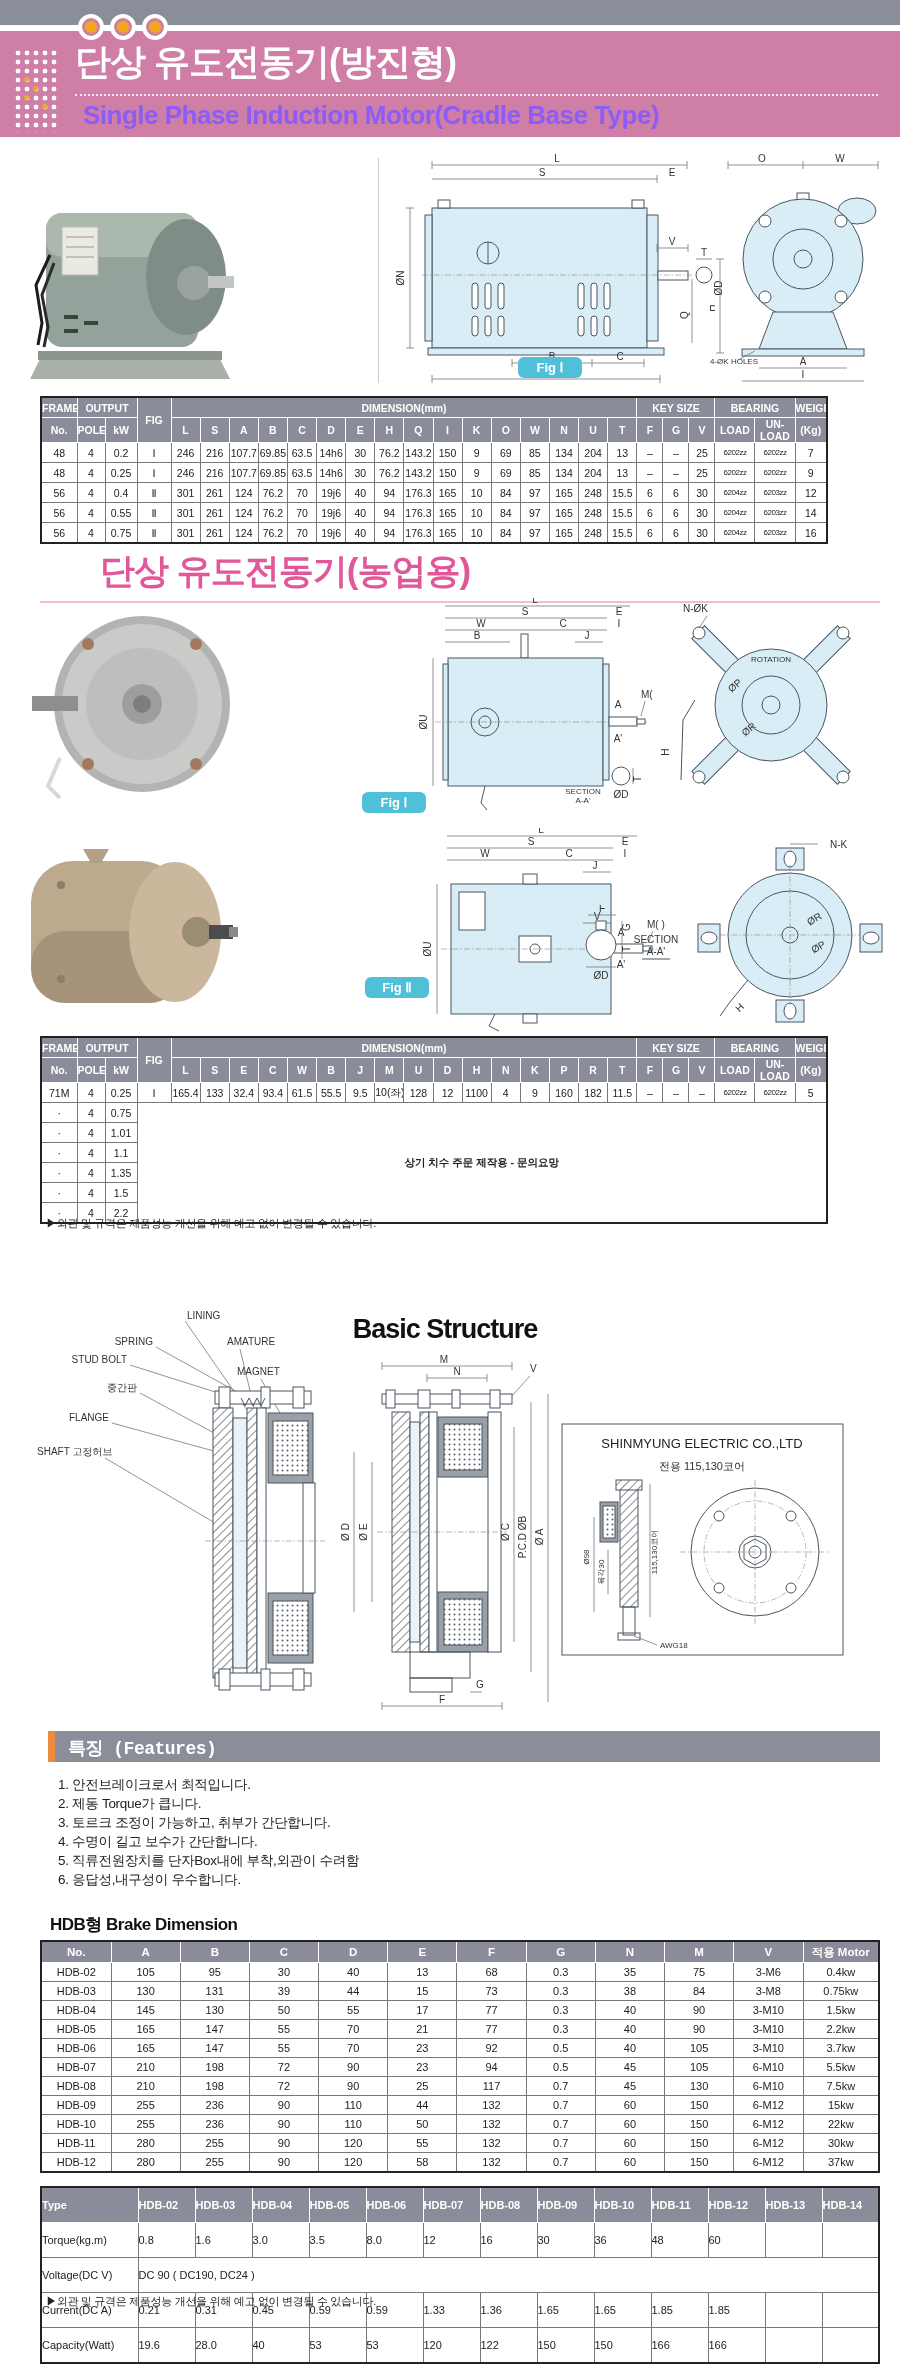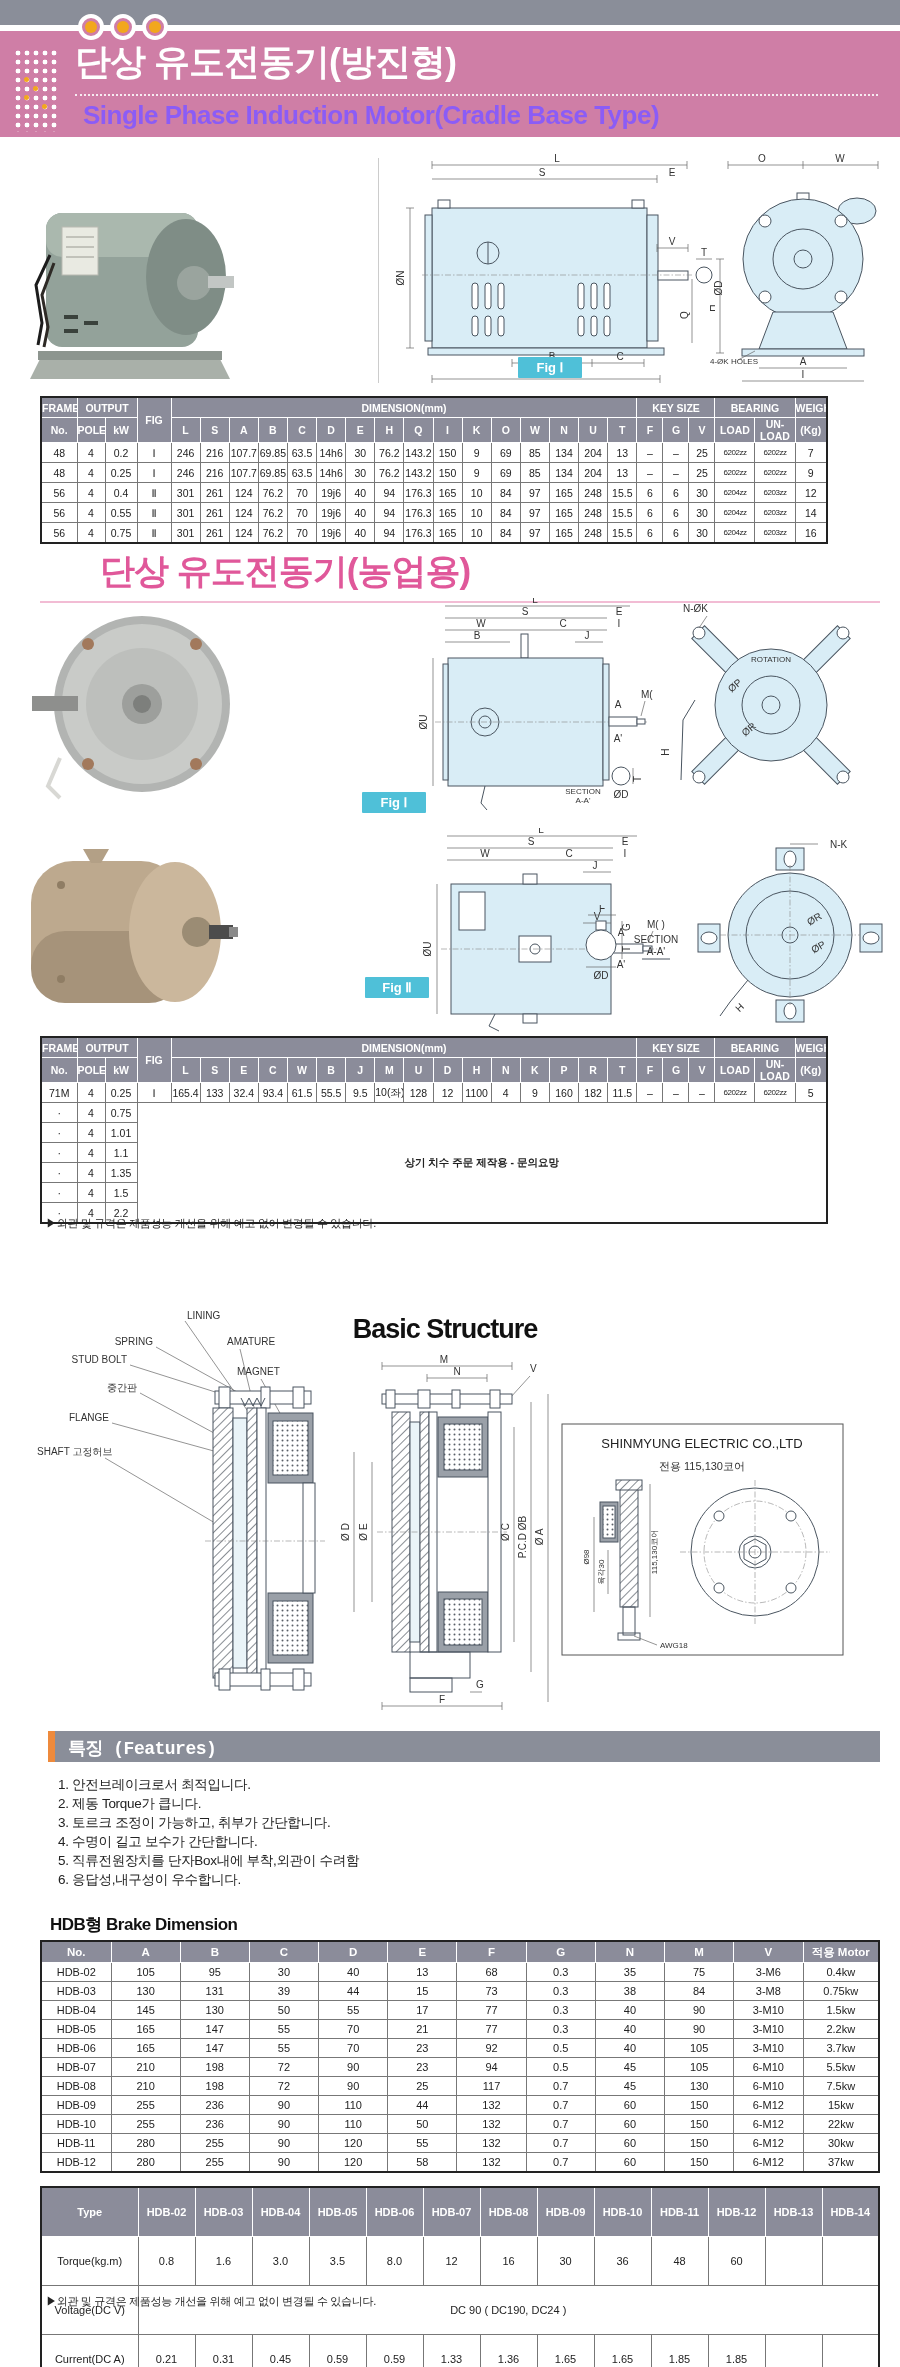--- a/index.html
+++ b/index.html
@@ -29,36 +29,36 @@
   table{border-collapse:collapse;table-layout:fixed;}
   .dim-table{width:788px;border:2px solid #222;}
   .dim-table th{background:#8b8c9a;color:#fff;border:1px solid #fff;font-size:10.5px;font-weight:bold;height:19px;padding:0;text-align:center;overflow:hidden;}
   .dim-table td{border:1px solid #777;font-size:10.5px;color:#222;text-align:center;height:17px;padding:1px 0;overflow:hidden;white-space:nowrap;}
   .dim-table td:nth-child(24),.dim-table td:nth-child(25){font-size:8px;letter-spacing:-0.5px;}
   .note-cell{border:none !important;font-size:13.5px;font-weight:bold;color:#222;text-align:center;vertical-align:middle;background:#fff;}
   .hdb-table{width:840px;border:2px solid #222;}
   .hdb-table th{background:#8b8c9a;color:#fff;border:1px solid #fff;font-size:11.5px;font-weight:bold;height:20px;text-align:center;padding:0;}
   .hdb-table td{border:1px solid #777;font-size:11px;color:#222;text-align:center;height:16px;padding:1px 0;}
   .type-table{width:840px;border:2px solid #222;}
-  .type-table td{border:1px solid #777;font-size:11px;color:#222;text-align:center;height:16px;padding:16px 0;overflow:hidden;white-space:nowrap;}
+  .type-table td{border:1px solid #777;font-size:11px;color:#222;height:16px;padding:9px 0;overflow:hidden;white-space:nowrap;}
   .tt-head td{background:#8b8c9a;color:#fff;border:1px solid #fff;font-weight:bold;font-size:11px;}
 
   .footnote{position:absolute;font-size:11px;color:#222;letter-spacing:-0.3px;}
 
   
   .sec-bar{position:absolute;left:48px;width:832px;height:31px;background:#8a8e99;}
   .sec-bar .accent{position:absolute;left:0;top:0;width:7px;height:31px;background:#ee8a3c;}
   .sec-bar .bar-title{position:absolute;left:20px;top:5px;font-size:18px;font-weight:bold;color:#fff;letter-spacing:-0.5px;}
 
   .basic-title{position:absolute;left:300px;top:1314px;width:290px;text-align:center;font-size:27px;font-weight:bold;color:#111;letter-spacing:-1px;}
 
   .feature-item{position:absolute;left:58px;font-size:13.5px;color:#222;letter-spacing:-0.3px;}
   .hdb-heading{position:absolute;left:50px;top:1913px;font-size:17px;font-weight:bold;color:#111;letter-spacing:-0.5px;}
 
-  .fig-badge{position:absolute;width:64px;height:21px;background:#4fc0d8;border-radius:1px;color:#fff;font-size:13px;font-weight:bold;text-align:center;line-height:21px;}
+  .fig-badge{position:absolute;width:64px;height:21px;background:#4fc0d8;border-radius:6px;color:#fff;font-size:13px;font-weight:bold;text-align:center;line-height:21px;}
 
   .vdivider{position:absolute;left:378px;top:158px;width:1px;height:225px;background:#ccc;}
 
   
   svg .ln{stroke:#4a5560;fill:none;stroke-width:1;}
   svg .fillb{fill:#d9edf6;stroke:#4a5560;stroke-width:1;}
   svg .wht{fill:#ffffff;stroke:#4a5560;stroke-width:1;}
   svg .dim{stroke:#666;stroke-width:0.7;fill:none;}
   svg .dash{stroke:#888;stroke-width:0.6;stroke-dasharray:6 2 1.5 2;fill:none;}
   svg text.dt{font-family:"Liberation Sans",sans-serif;font-size:10px;fill:#333;}

